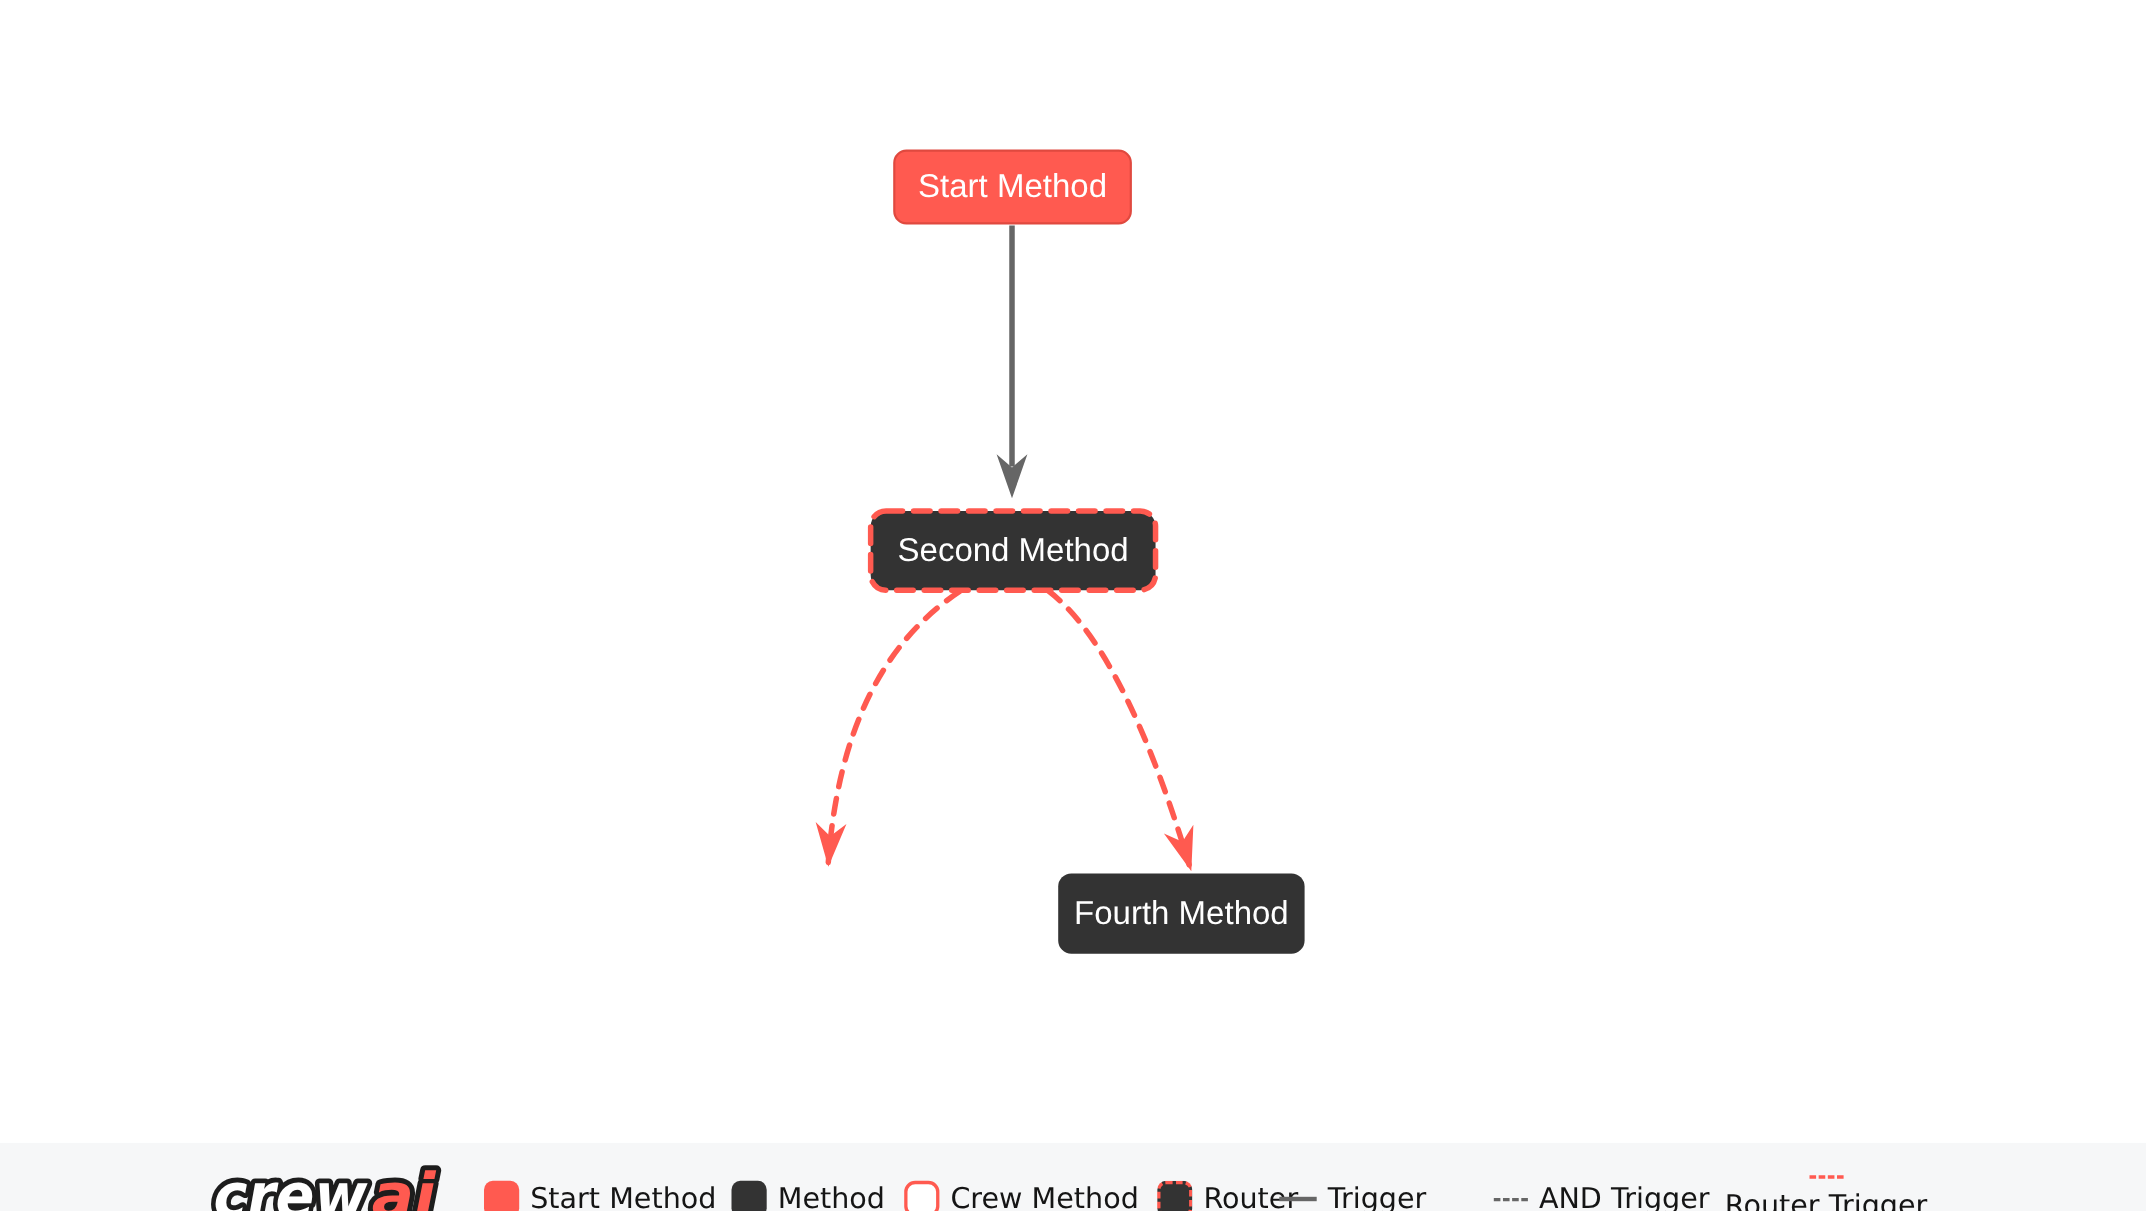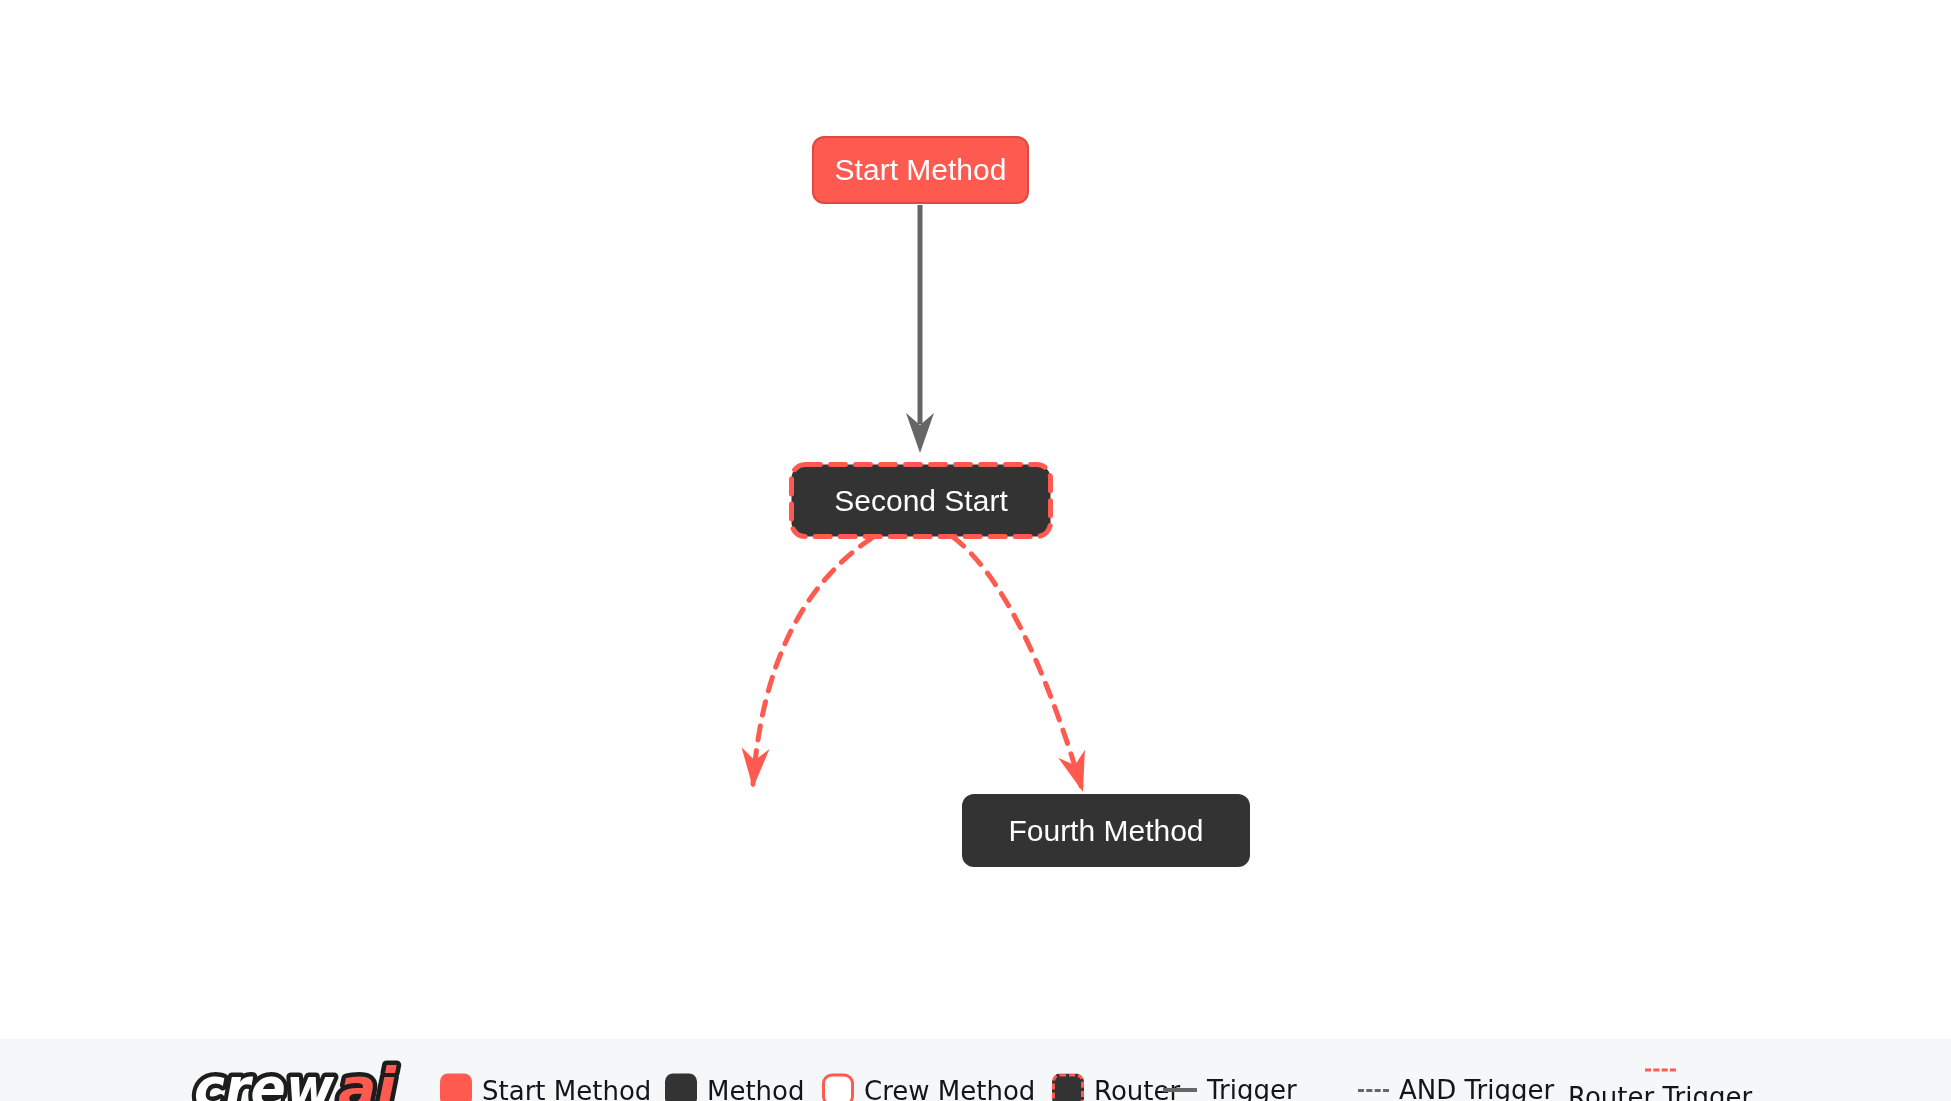--- a/index.html
+++ b/index.html
@@ -35,21 +35,21 @@
     left: 812px; top: 96px; width: 217px; height: 68px;
     background: #FF5A50;
     border: 2px solid #e0493f;
   }
   .node-router {
     
     left: 789px; top: 422px; width: 264px; height: 77px;
     background: transparent;
   }
   .node-method-third  { left: 643px; top: 753px; width: 229px; height: 74px; background: #333333; }
-  .node-method-fourth { left: 962px; top: 754px; width: 288px; height: 73px; background: #333333; }
+  .node-method-fourth { left: 962px; top: 754px; width: 224px; height: 73px; background: #333333; }
 
   .legend-bar {
     position: absolute;
     left: 0; top: 999px;
     width: 1951px; height: 102px;
     background: #f6f7f8;
   }
   .logo {
     position: absolute;
     left: 190px; top: 50%;
@@ -116,21 +116,21 @@
     </g>
 
     <rect x="791.5" y="424.5" width="259" height="72" rx="14" fill="#333333" stroke="#FF5A50" stroke-width="5" stroke-dasharray="15 10" stroke-linecap="round"></rect>
   </svg>
 
   <div class="node node-start">
     <span>Start Method</span>
   </div>
 
   <div class="node node-router">
-    <span>Second Start</span>
+    <span>Second Method</span>
   </div>
 
 
   <div class="node node-method-fourth">
     <span>Fourth Method</span>
   </div>
 
   <div class="legend-bar">
 
     <div class="logo">

